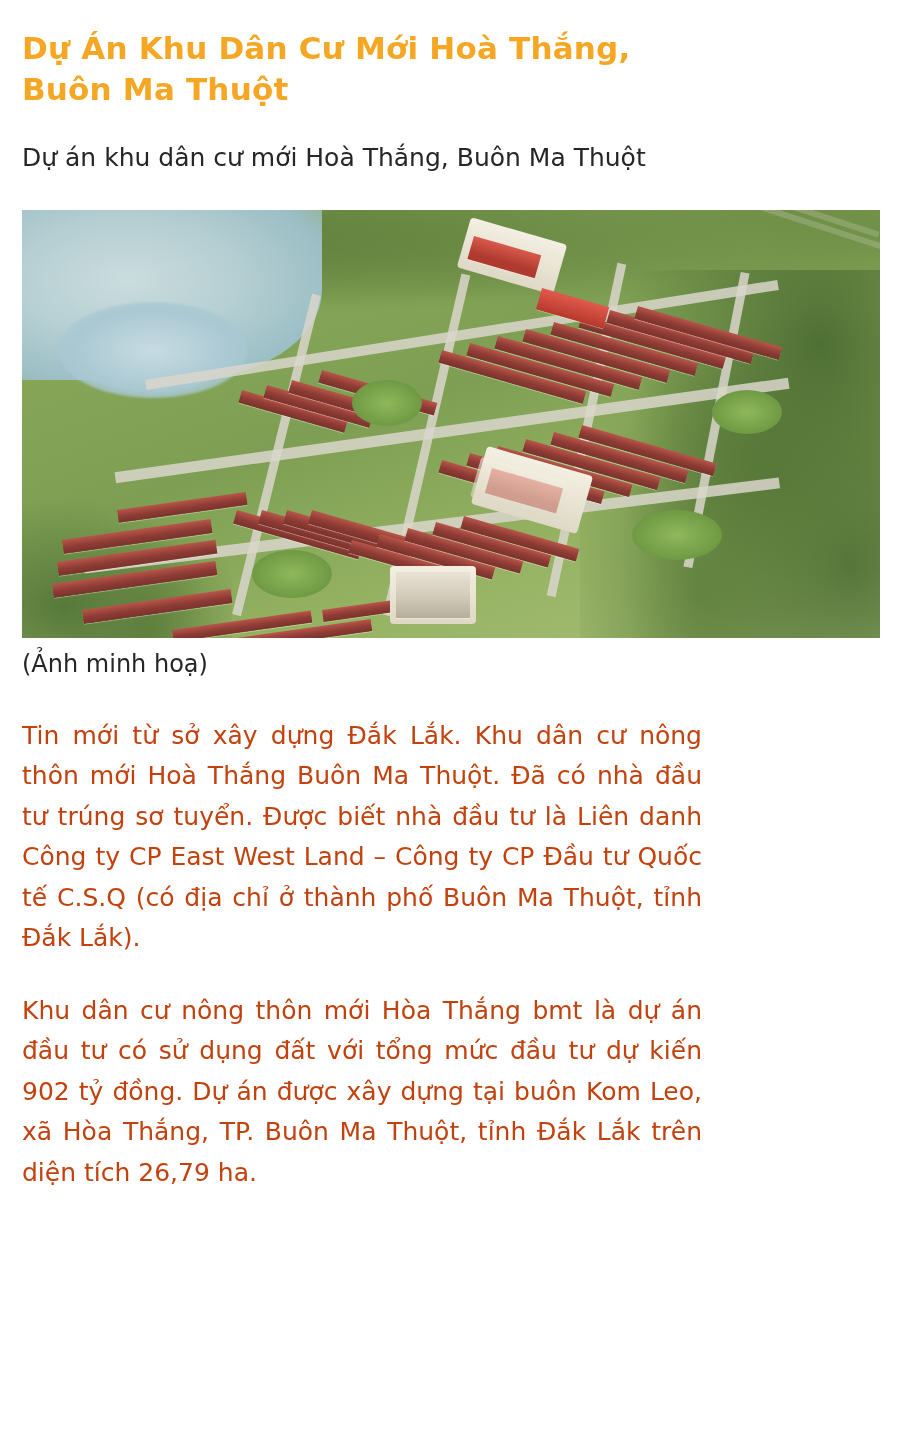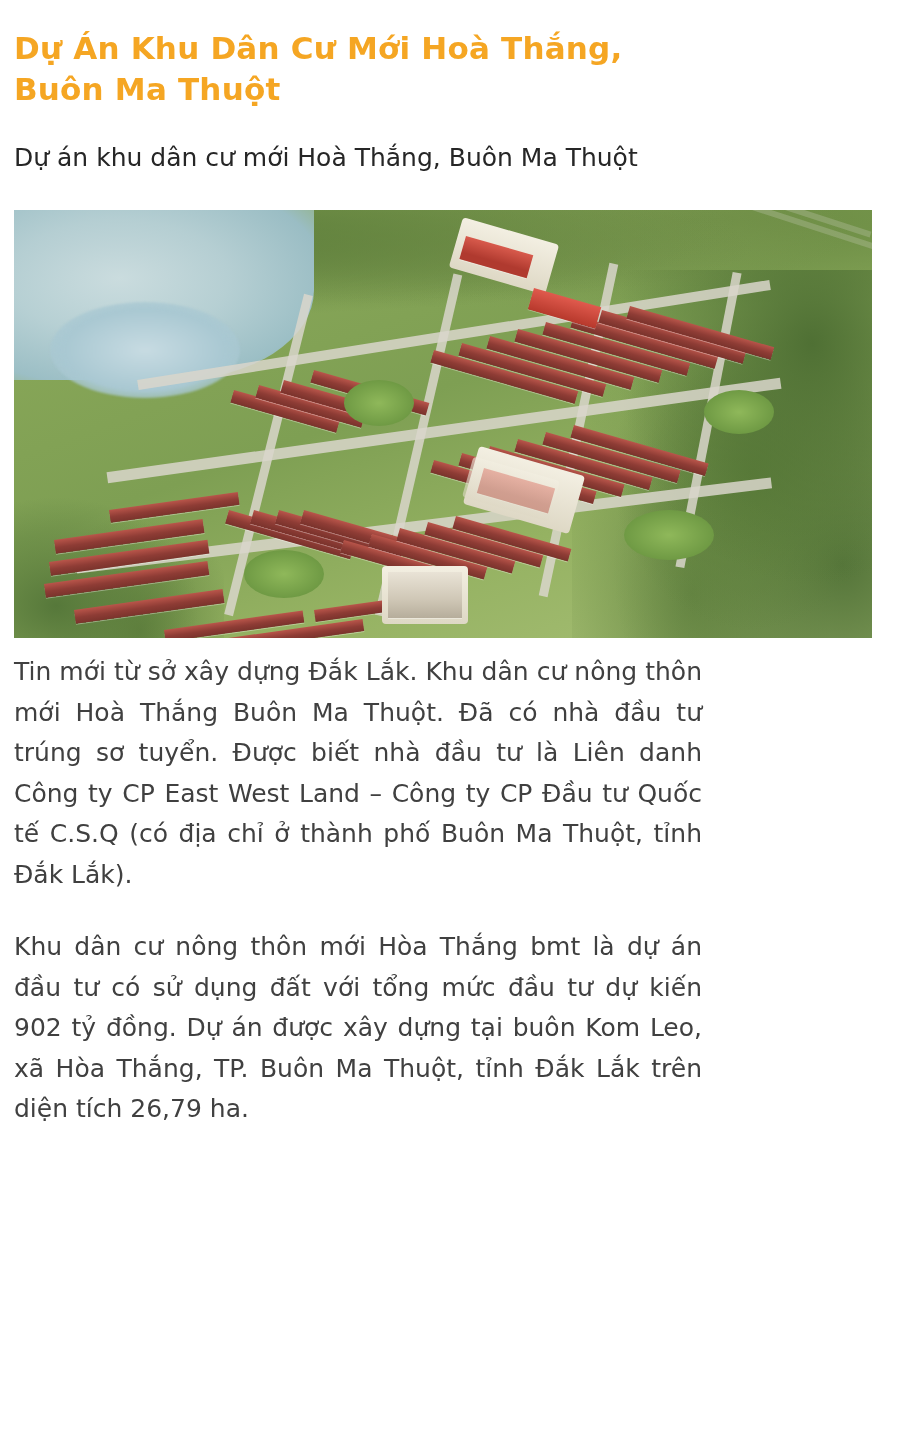--- a/index.html
+++ b/index.html
@@ -9,21 +9,21 @@
     background: #ffffff;
   }
   body {
     width: 902px;
     min-height: 1440px;
     font-family: "DejaVu Sans", "Liberation Sans", sans-serif;
     color: #222222;
   }
   .page {
     width: 724px;
-    padding: 28px 22px 20px 14px;
+    padding: 28px 22px 20px 22px;
   }
   .article-title {
     color: #f5a623;
     font-size: 31px;
     line-height: 1.32;
     font-weight: bold;
     margin: 0 0 30px 0;
     letter-spacing: 0.2px;
   }
   .lead {
@@ -47,21 +47,21 @@
   }
   .figure-caption {
     font-size: 24px;
     color: #262626;
     margin: 10px 0 34px 0;
     line-height: 1.4;
   }
   p.body-text {
     font-size: 25px;
     line-height: 1.62;
-    color: #404040;
+    color: #c2410c;
     margin: 0 0 32px 0;
     text-align: justify;
     -webkit-hyphens: none;
     hyphens: none;
   }
   p.body-text:last-child { margin-bottom: 0; }
 
   
   .scene { position: absolute; inset: 0; }
   .sky-green {
@@ -217,20 +217,21 @@
 
         <div class="greenpark" style="left:330px; top:170px; width:70px; height:46px;"></div>
         <div class="greenpark" style="left:230px; top:340px; width:80px; height:48px;"></div>
         <div class="greenpark" style="left:610px; top:300px; width:90px; height:50px;"></div>
         <div class="greenpark" style="left:690px; top:180px; width:70px; height:44px;"></div>
 
         <div class="road" style="left:720px; top:0px; width:140px; height:6px; opacity:.25; transform: rotate(18deg);"></div>
         <div class="road" style="left:735px; top:14px; width:130px; height:6px; opacity:.25; transform: rotate(18deg);"></div>
       </div>
     </div>
+    <div class="figure-caption">(Ảnh minh hoạ)</div>
   </div>
 
   <p class="body-text">Tin mới từ sở xây dựng Đắk Lắk. Khu dân cư nông thôn mới Hoà Thắng Buôn Ma Thuột. Đã có nhà đầu tư trúng sơ tuyển. Được biết nhà đầu tư là Liên danh Công ty CP East West Land – Công ty CP Đầu tư Quốc tế C.S.Q (có địa chỉ ở thành phố Buôn Ma Thuột, tỉnh Đắk Lắk).</p>
 
   <p class="body-text">Khu dân cư nông thôn mới Hòa Thắng bmt là dự án đầu tư có sử dụng đất với tổng mức đầu tư dự kiến 902 tỷ đồng. Dự án được xây dựng tại buôn Kom Leo, xã Hòa Thắng, TP. Buôn Ma Thuột, tỉnh Đắk Lắk trên diện tích 26,79 ha.</p>
 
 
 </div>
 
 </body></html>

